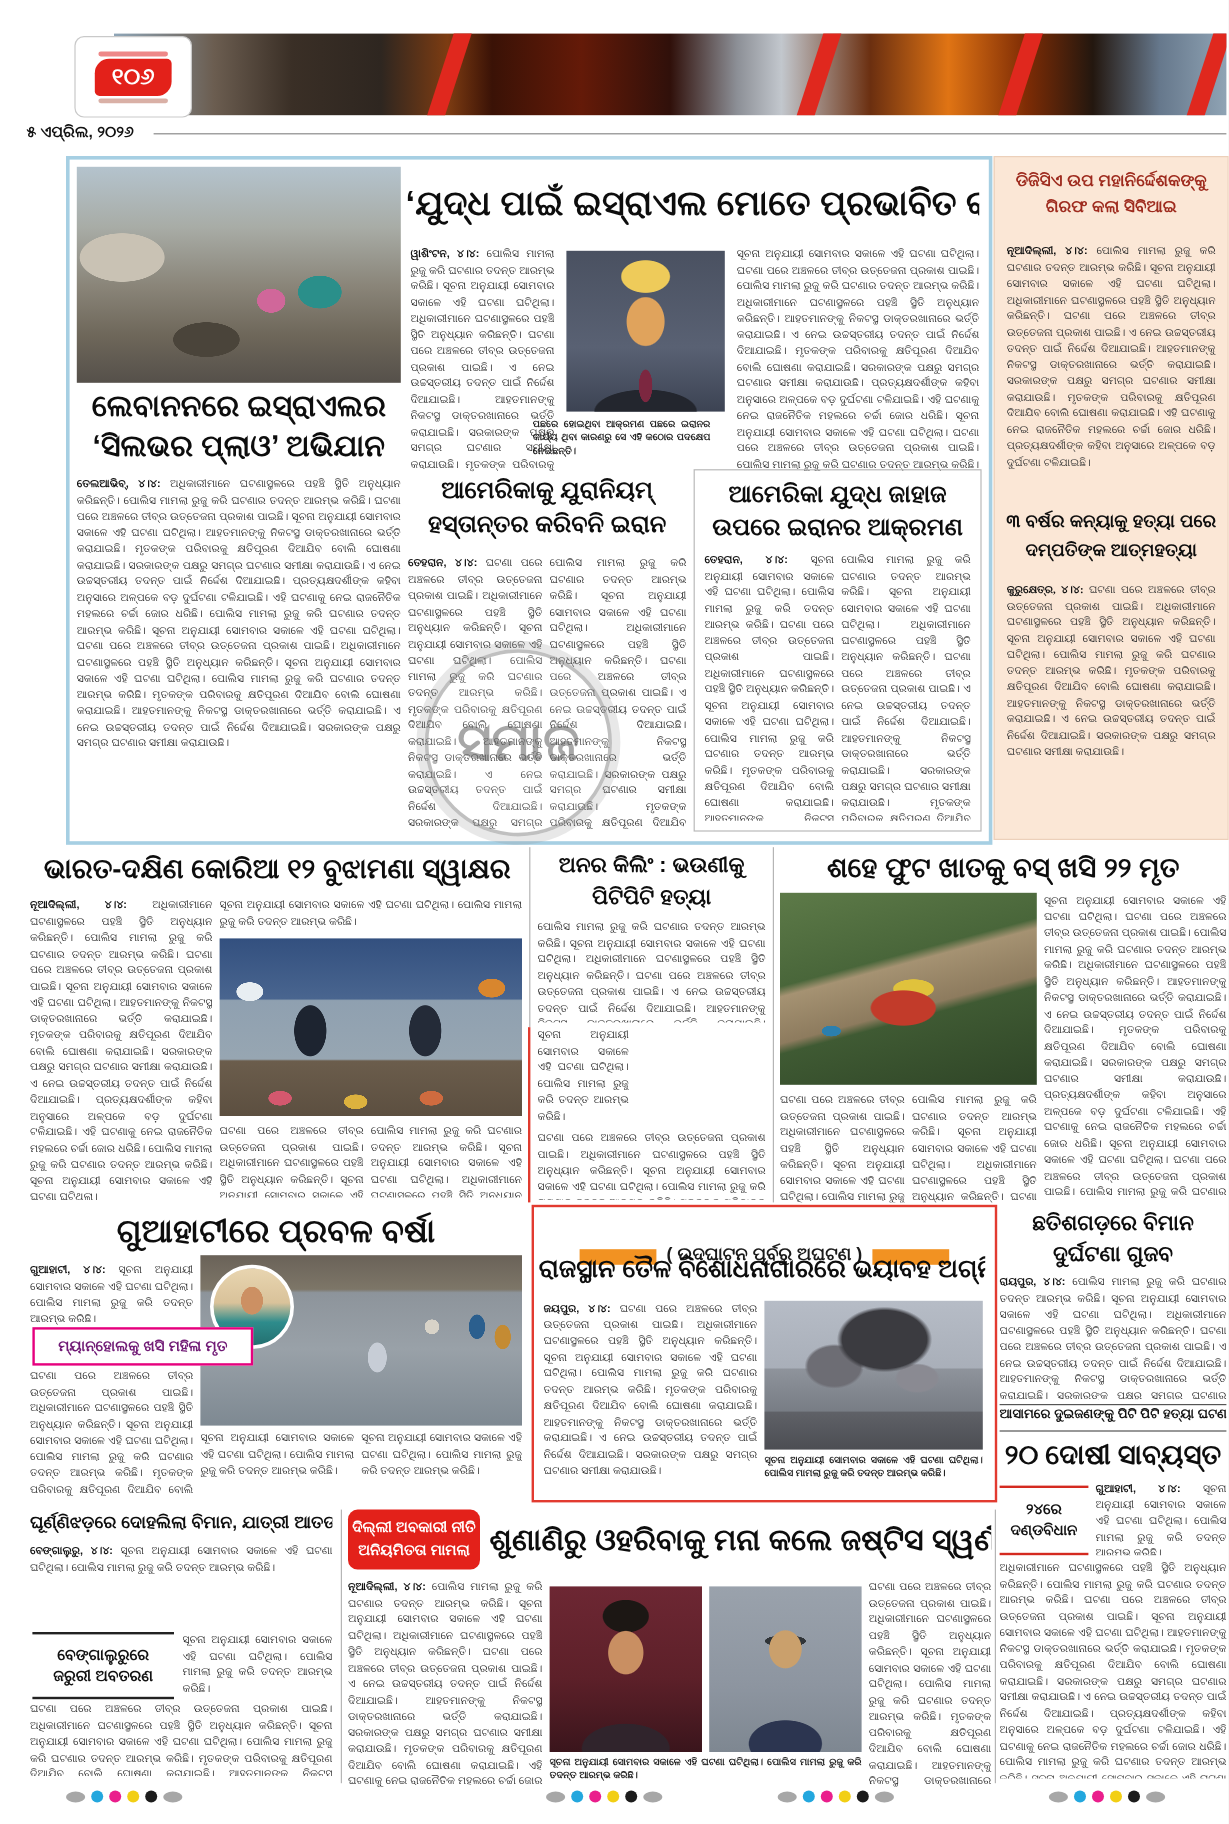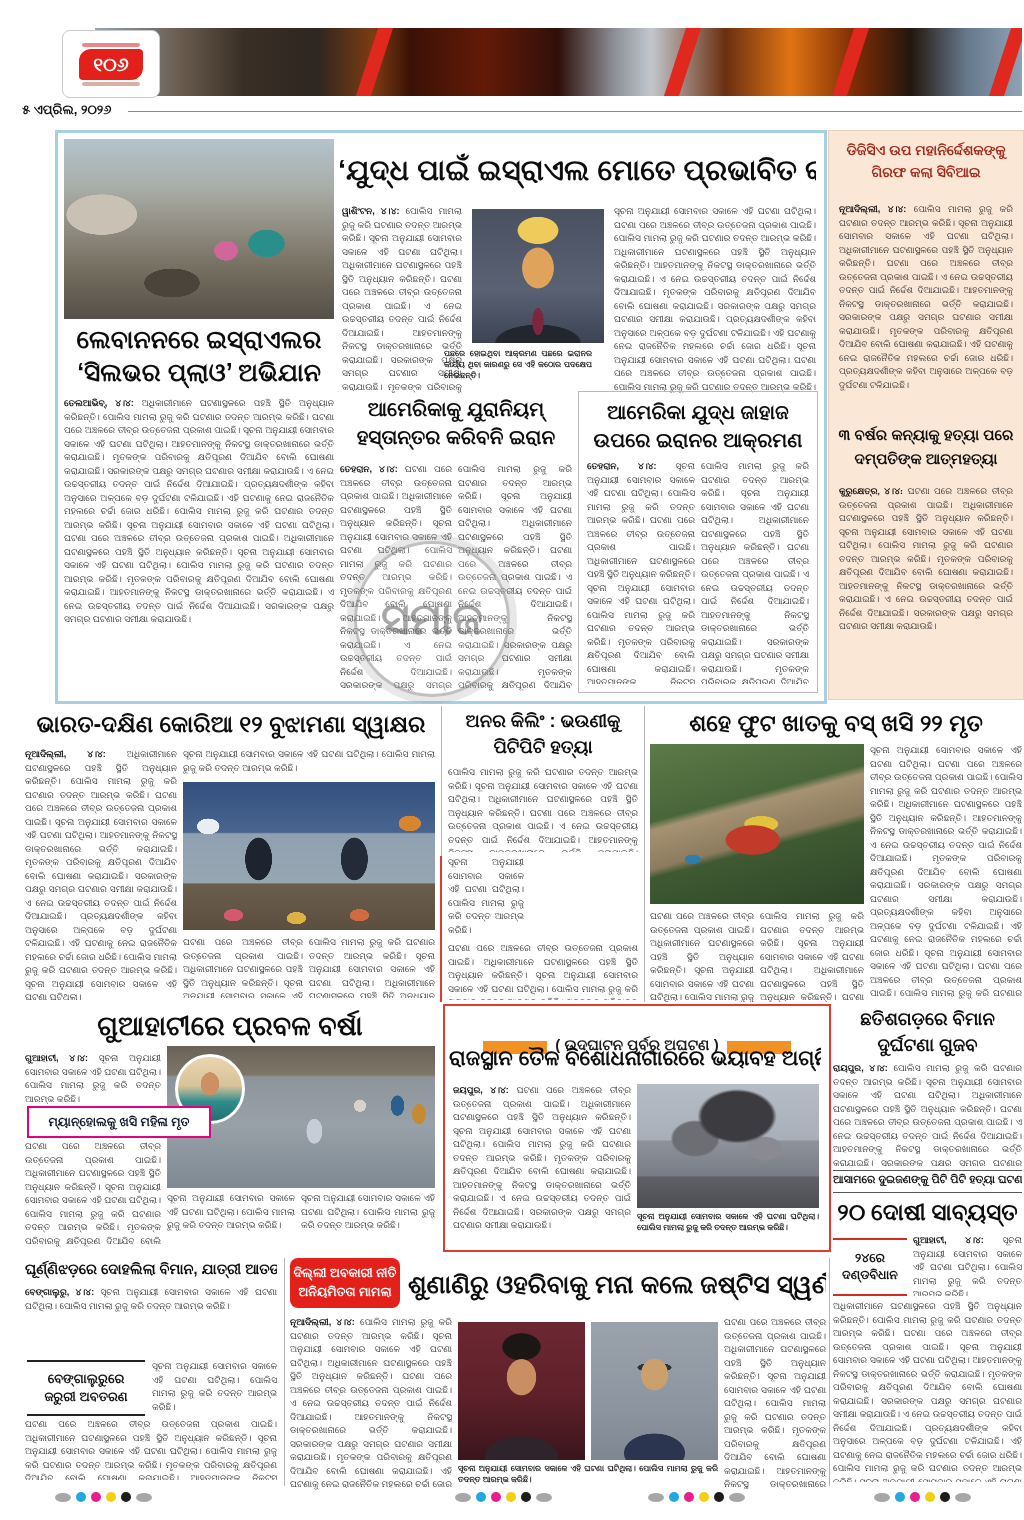--- a/index.html
+++ b/index.html
@@ -76,21 +76,21 @@
     radial-gradient(24px 28px at 50% 38%,#caa06c 0 55%,transparent 58%),
     radial-gradient(28px 8px at 50% 33%,#303438 0 60%,transparent 62%),
     radial-gradient(50px 32px at 50% 95%,#2c3550 0 60%,transparent 62%),
     linear-gradient(180deg,#9aa2ac 0%,#8d95a0 60%,#7e8791 100%);}
   #warship-box{border:1px solid #b9b9b9;}
   #sidebar{left:828px;top:130px;width:194px;height:568px;background:#fbe7d6;border:1px solid #ecd0ba;}
   #watermark{border-radius:50%;border:3px solid rgba(130,130,130,.5);box-shadow:0 0 0 7px rgba(150,150,150,.22);
     display:flex;align-items:center;justify-content:center;background:rgba(255,255,255,.15);
     color:rgba(95,95,95,.55);font-size:44px;font-weight:700;z-index:4;pointer-events:none;}
   .inset-blue{background:#18a0dc;color:#fff;font-weight:700;text-align:center;display:flex;flex-direction:column;justify-content:center;line-height:1.3;}
-  .kicker-magenta{border:2px solid #e6007e;background:#fff;font-weight:700;font-size:12.5px;color:#0f172a;display:flex;align-items:center;justify-content:center;z-index:3;white-space:nowrap;overflow:hidden;}
+  .kicker-magenta{border:2px solid #e6007e;background:#fff;font-weight:700;font-size:12.5px;color:#701a75;display:flex;align-items:center;justify-content:center;z-index:3;white-space:nowrap;overflow:hidden;}
   #refinery-box{border:2px solid #e23b30;background:#fff;}
   .kbar{width:64px;height:13px;background:#f29222;}
   .kicker-row{display:flex;align-items:center;justify-content:center;gap:8px;}
   .kicker-text{font-weight:700;font-size:15px;color:#1a1a1a;white-space:nowrap;}
   .inset-rules{border-top:2px solid #222;border-bottom:2px solid #222;font-weight:700;font-size:13px;text-align:center;display:flex;flex-direction:column;justify-content:center;line-height:1.4;color:#111;}
   .inset-red-rules{border-top:2px solid #d42a20;border-bottom:2px solid #d42a20;font-weight:700;font-size:12.5px;text-align:center;display:flex;flex-direction:column;justify-content:center;line-height:1.4;color:#111;}
   .redbox{background:#e3211a;color:#fff;font-weight:700;font-size:12.5px;text-align:center;border-radius:8px;display:flex;flex-direction:column;justify-content:center;line-height:1.5;}
   .vdiv{background:#b5b5b5;width:1px;}
   .dots{display:flex;align-items:center;gap:5px;}
   .d{width:10px;height:10px;border-radius:50%;}

